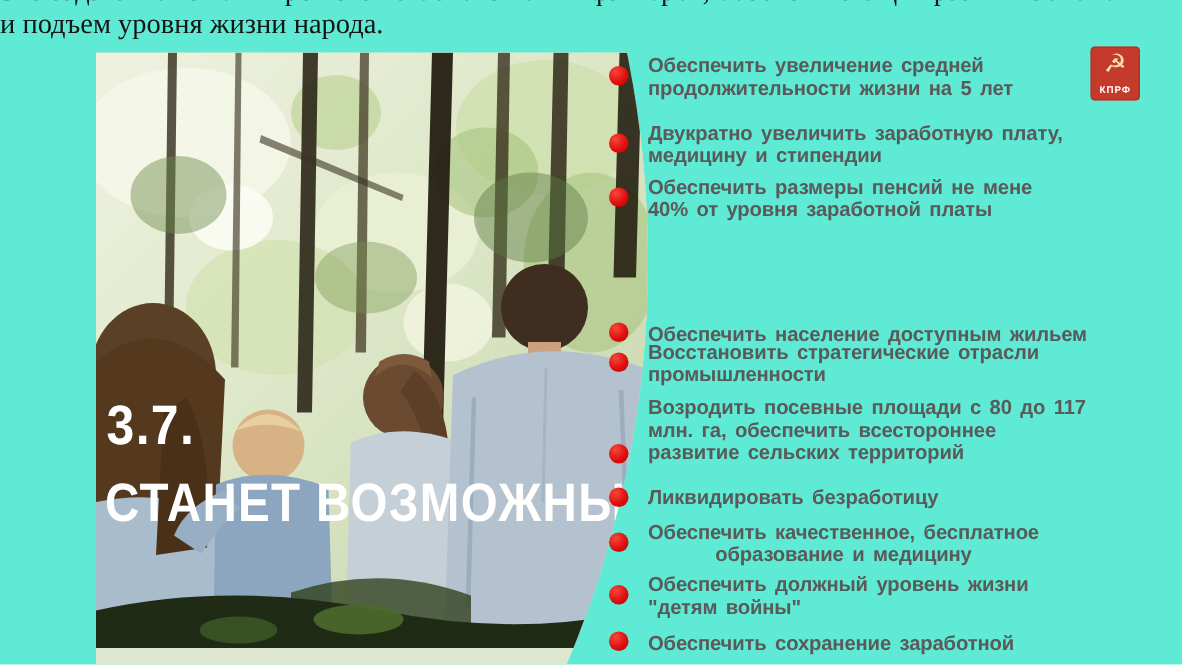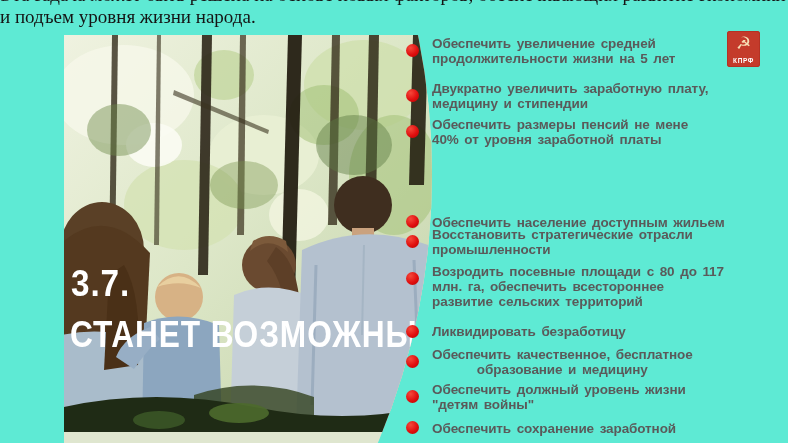--- a/index.html
+++ b/index.html
@@ -131,21 +131,21 @@
       </div>
       <div class="item" style="top: 187px; margin-top: 28px;">
         <span class="bullet" style="margin-top: 0px;"></span>
         <div class="itext">Обеспечить население  доступным  жильем</div>
       </div>
       <div class="item" style="top: 227px;">
         <span class="bullet" style="margin-top: 8px;"></span>
         <div class="itext">Восстановить  стратегические  отрасли
 промышленности</div>
       </div>
-      <div class="item" style="top: 264px;">
+      <div class="item" style="top: 264px; align-items: flex-end;">
         <span class="bullet" style="margin-top: 8px;"></span>
         <div class="itext">Возродить  посевные  площади с 80 до 117
 млн.  га, обеспечить  всестороннее
 развитие  сельских территорий</div>
       </div>
       <div class="item" style="top: 324px; align-items: center;">
         <span class="bullet" style="margin-top: 0px;"></span>
         <div class="itext">Ликвидировать  безработицу</div>
       </div>
       <div class="item" style="top: 347px; text-align: center;">

